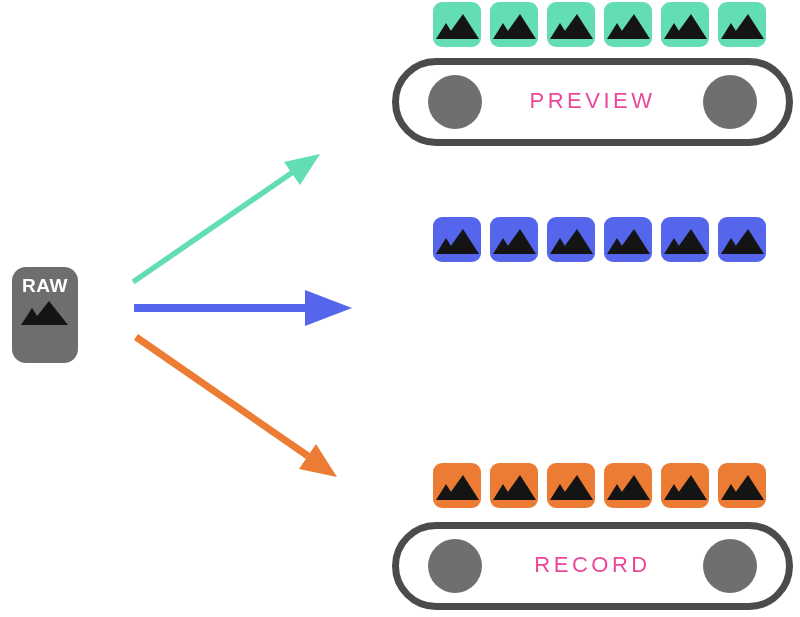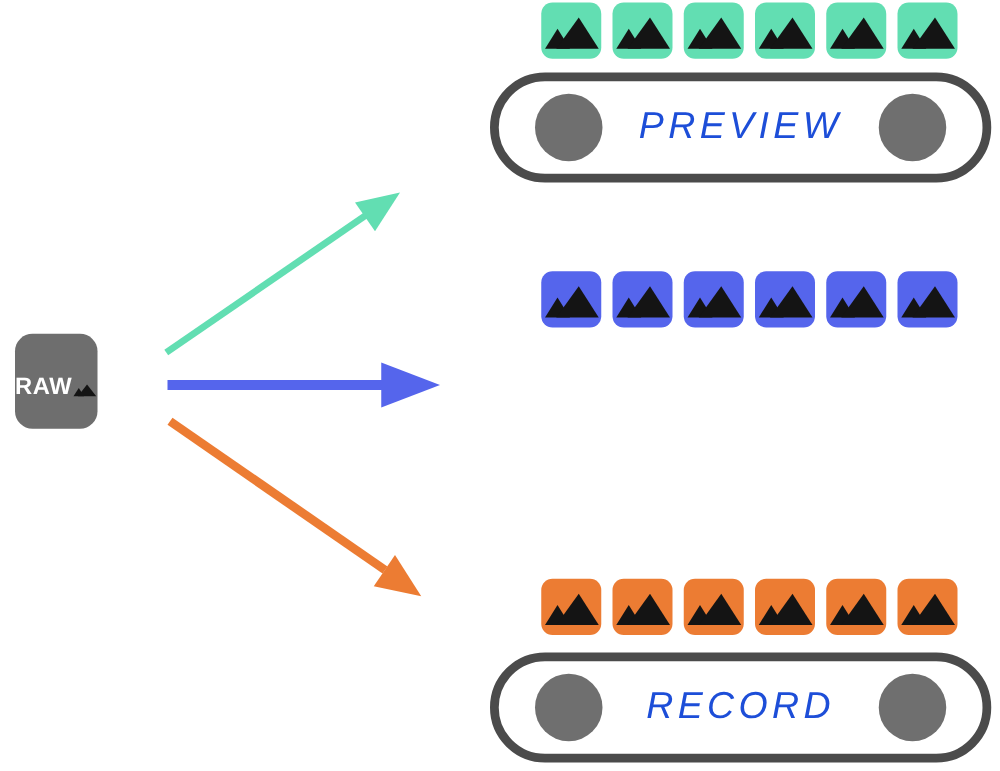--- a/index.html
+++ b/index.html
@@ -15,25 +15,25 @@
     background: #ffffff;
     overflow: hidden;
   }
 
   
   .raw-box {
     position: absolute;
     left: 12px;
     top: 267px;
     width: 66px;
-    height: 76px;
+    height: 96px;
     background: #6E6E6E;
     border-radius: 14px;
     display: flex;
-    flex-direction: row;
+    flex-direction: column;
     align-items: center;
     justify-content: flex-start;
     box-sizing: border-box;
     padding-top: 9px;
   }
   .raw-label {
     color: #ffffff;
     font-weight: bold;
     font-size: 19px;
     letter-spacing: 0.5px;
@@ -93,27 +93,26 @@
   .pill.pill-record  { top: 522px; }
 
   .reel-circle {
     width: 54px;
     height: 54px;
     border-radius: 50%;
     background: #6F6F6F;
     flex: 0 0 auto;
   }
   .pill-label {
-    color: #1d4ed8;
-    font-size: 30px;
+    color: #ec4899;
+    font-size: 22px;
     letter-spacing: 3.5px;
     line-height: 1;
     transform: translateY(-1px);
     white-space: nowrap;
-    font-style: italic;
   }
 </style>
 </head>
 <body>
 
 <div class="canvas">
 
   <div class="raw-box">
     <span class="raw-label">RAW</span>
     <svg width="52" height="27" viewBox="0 0 52 27">

